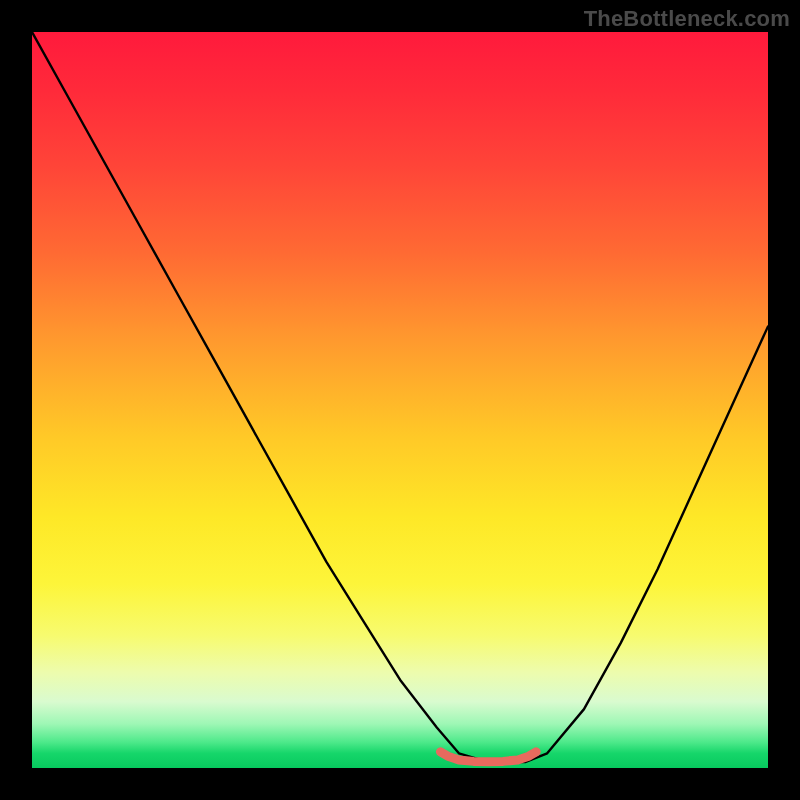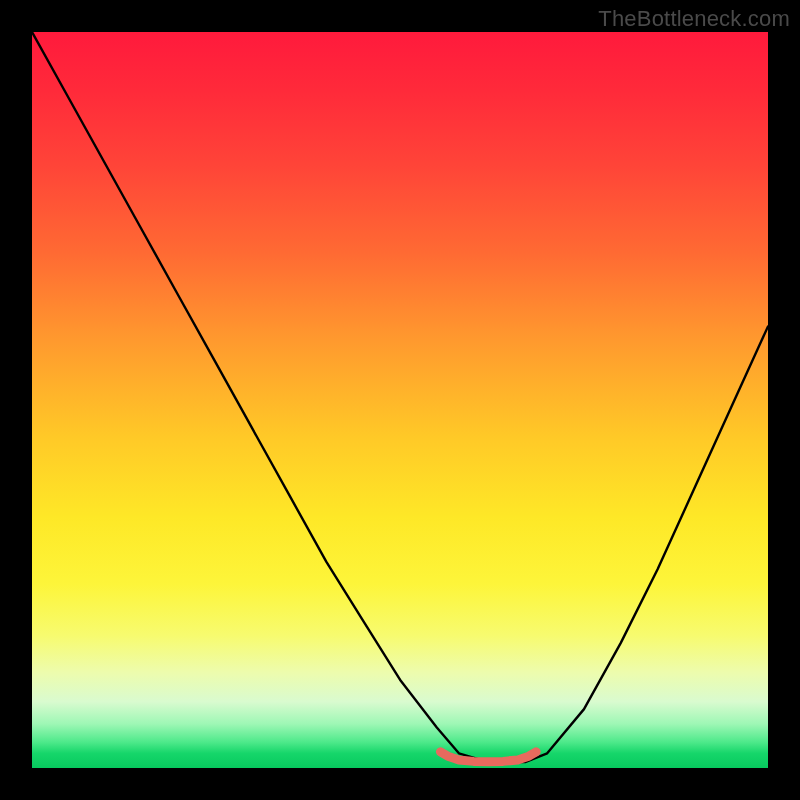--- a/index.html
+++ b/index.html
@@ -16,21 +16,21 @@
     width: 800px;
     height: 800px;
     background: #000;
   }
   .watermark {
     position: absolute;
     top: 6px;
     right: 10px;
     color: #4a4a4a;
     font-size: 22px;
-    font-weight: 400;
+    font-weight: 700;
     letter-spacing: 0.2px;
     z-index: 10;
   }
   .plot-area {
     position: absolute;
     left: 32px;
     top: 32px;
     width: 736px;
     height: 736px;
     overflow: hidden;

